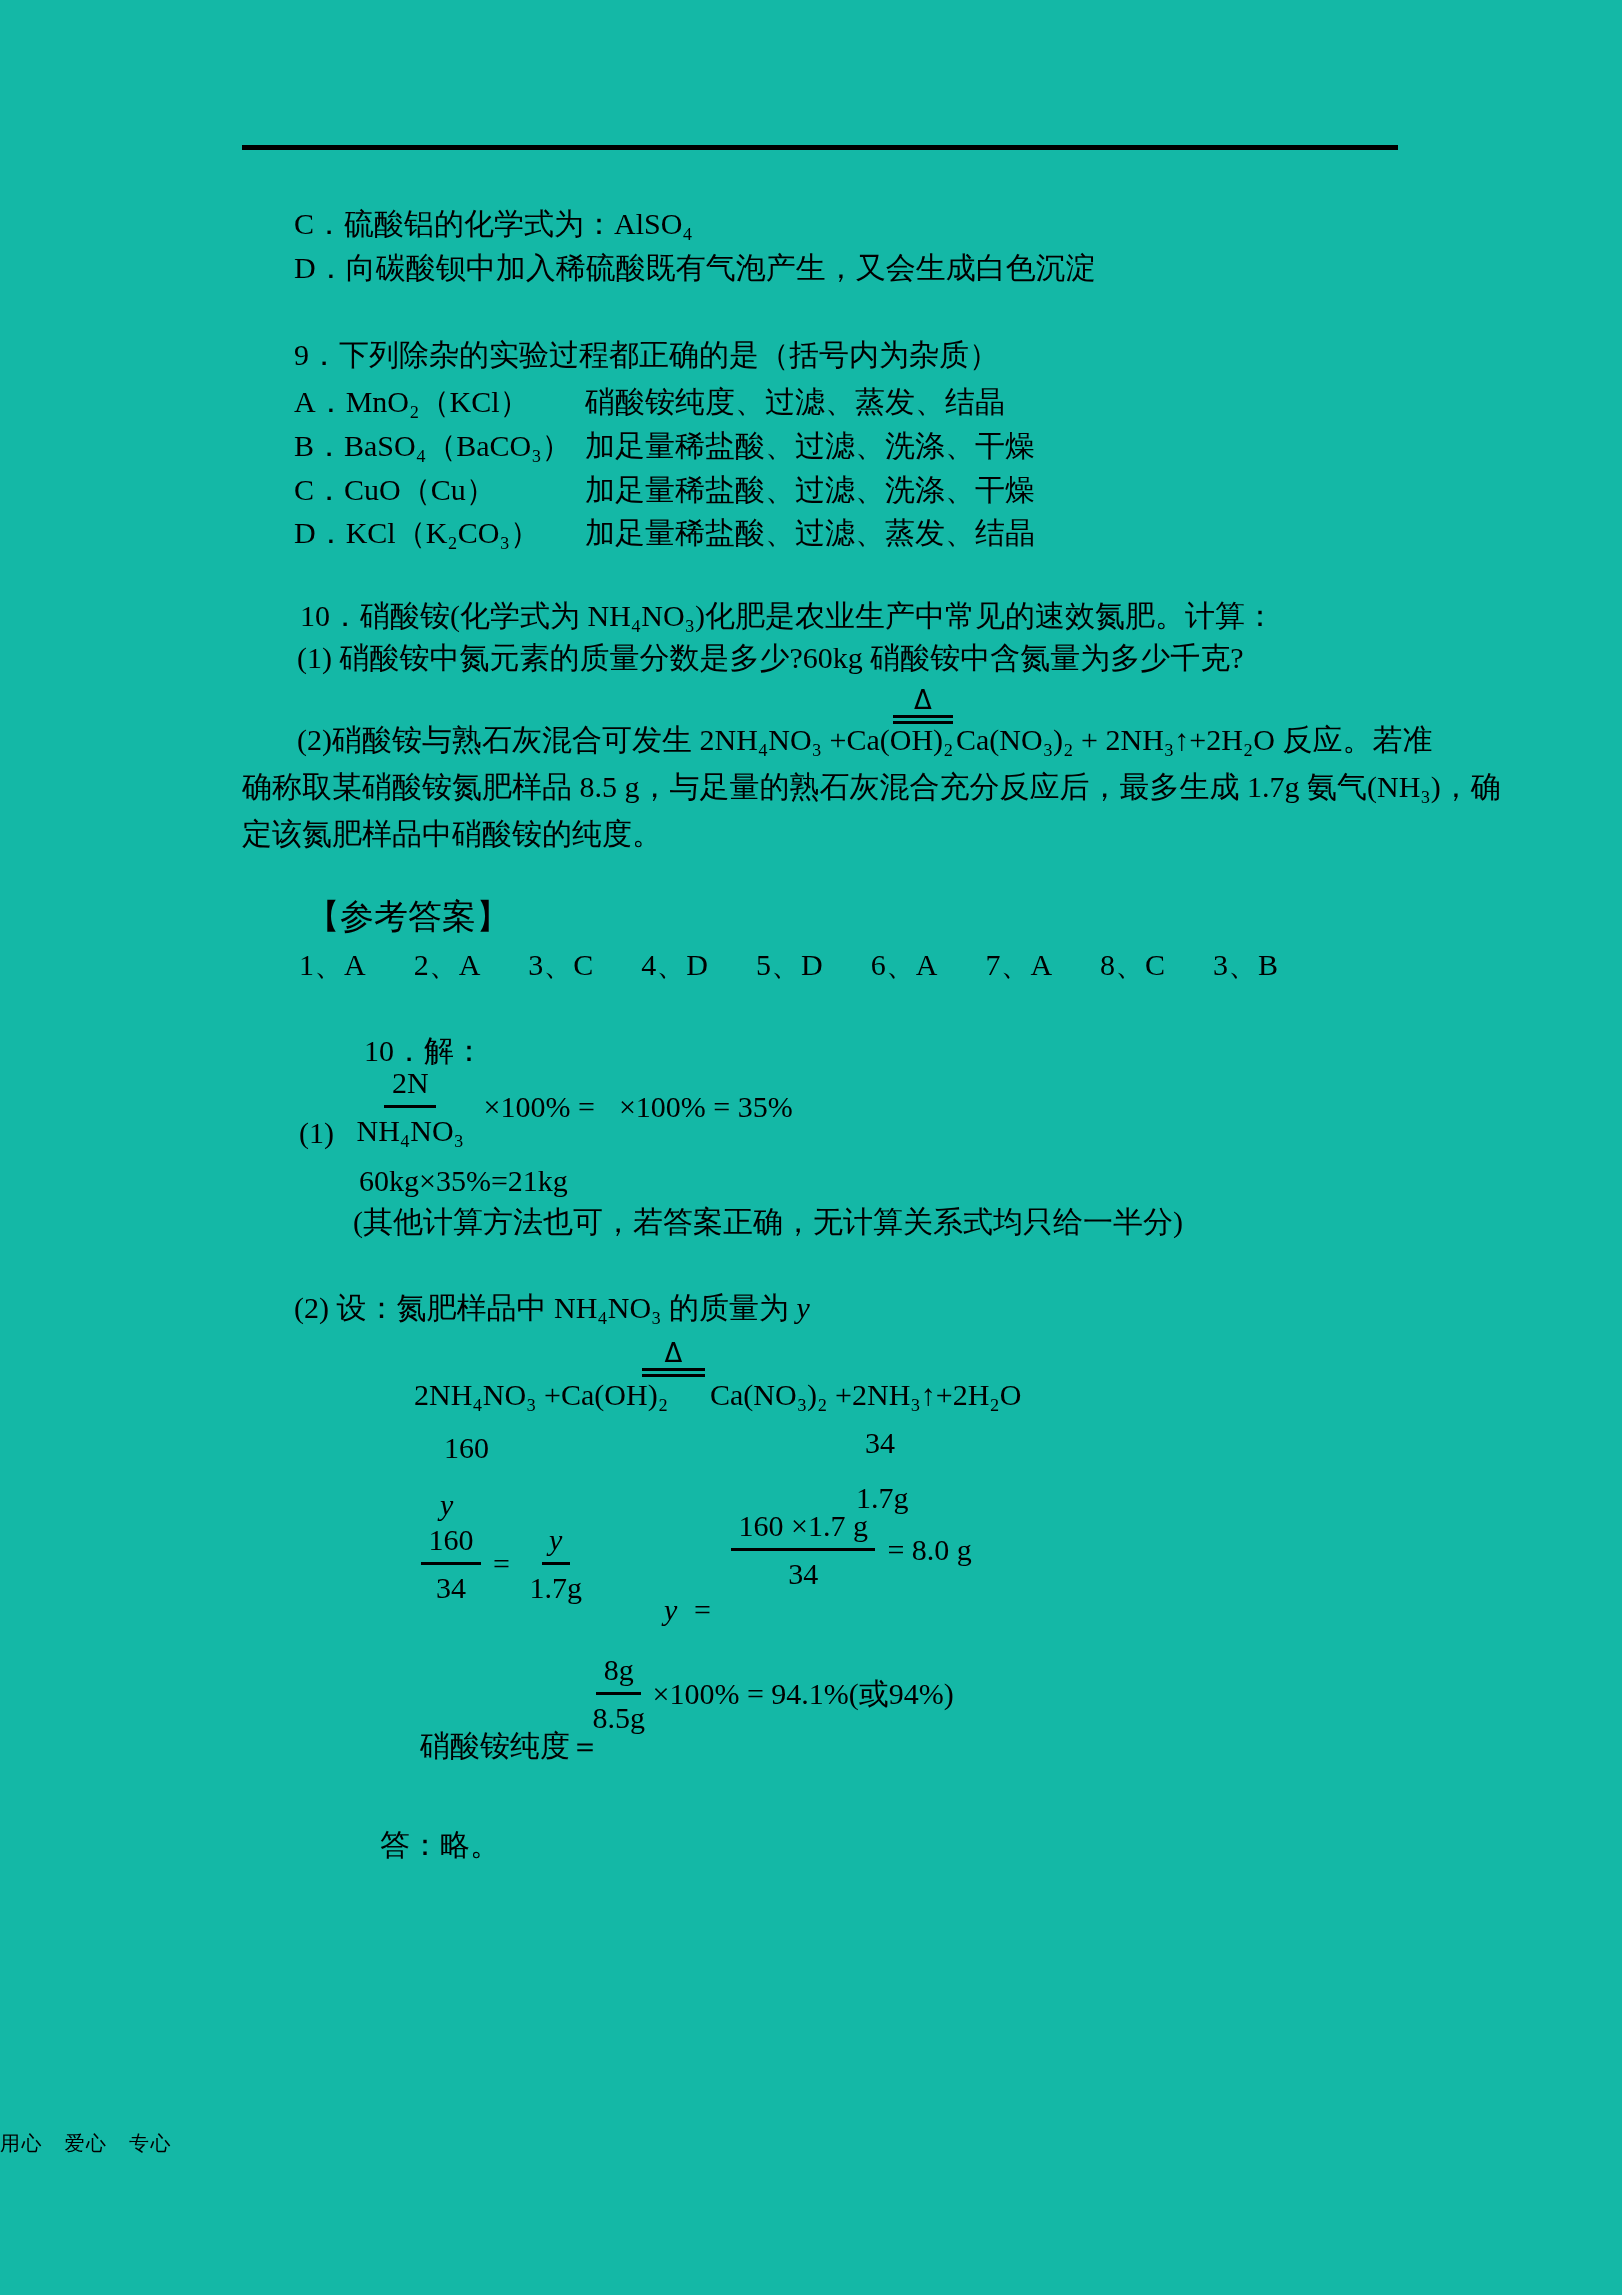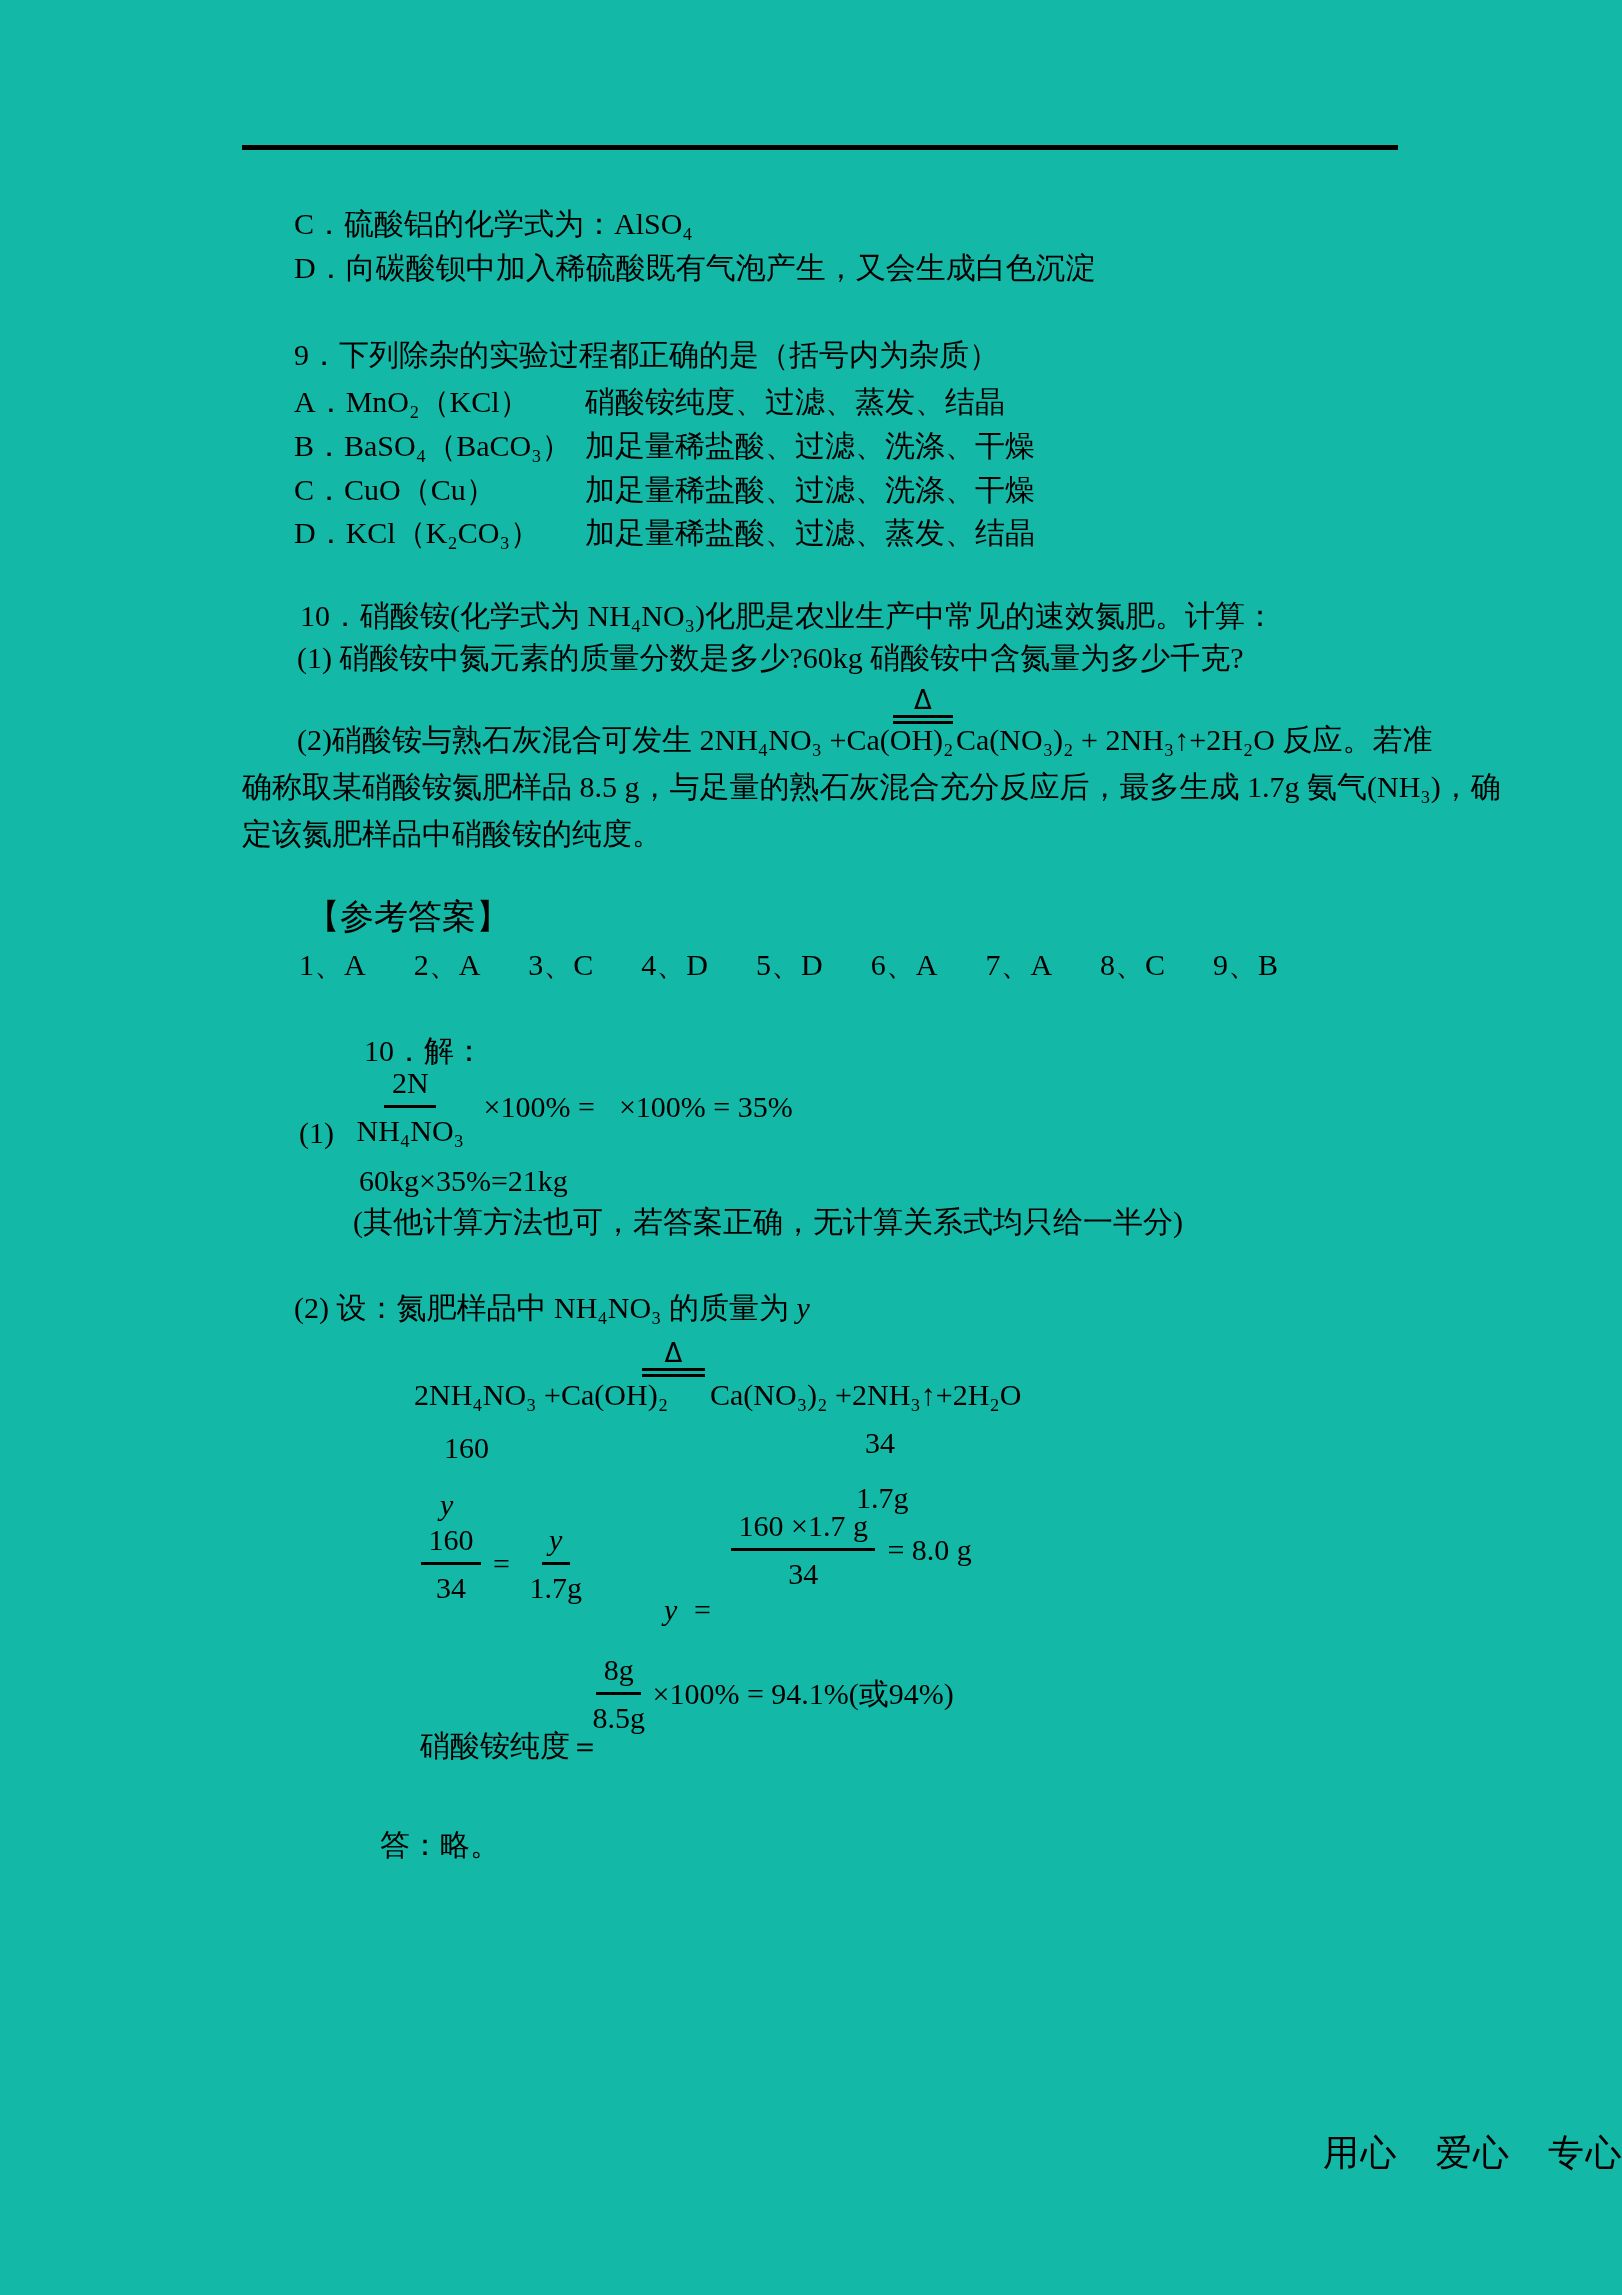--- a/index.html
+++ b/index.html
@@ -65,22 +65,22 @@
   .gap-l { margin-left: 12px; }
   .gap-r { margin-right: 12px; }
 
   .ref-header { font-size: 34px; }
   .answers { display: inline-flex; gap: 48px; }
 
   .footer {
     position: absolute;
     left: 0; right: 0;
     top: 2130px;
-    text-align: right;
-    font-size: 36px;
+    text-align: left;
+    font-size: 20px;
     letter-spacing: 1.5px;
   }
 </style>
 </head>
 <body>
 
 <div class="page">
 
   <div class="rule"></div>
 
@@ -118,21 +118,21 @@
 
   <div class="abs answers" style="left:299px; top:945px;">
     <span>1、A</span>
     <span>2、A</span>
     <span>3、C</span>
     <span>4、D</span>
     <span>5、D</span>
     <span>6、A</span>
     <span>7、A</span>
     <span>8、C</span>
-    <span>9、B</span>
+    <span>3、B</span>
   </div>
 
   <div class="abs" style="left:320px; top:1031px;margin-left:44px;">10．解：</div>
 
   <div class="abs" style="left:299px; top:1113px;">(1)</div>
   <div class="eqrow" style="left:349px; top:1063px;">
     <span class="frac">
       <span class="num">2N</span>
       <span class="den">NH₄NO₃</span>
     </span>

